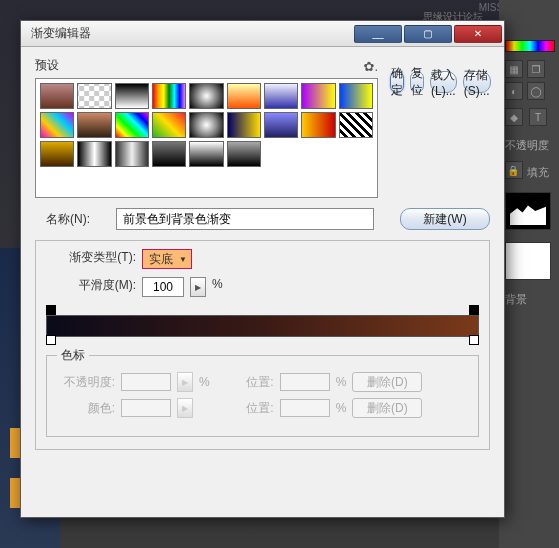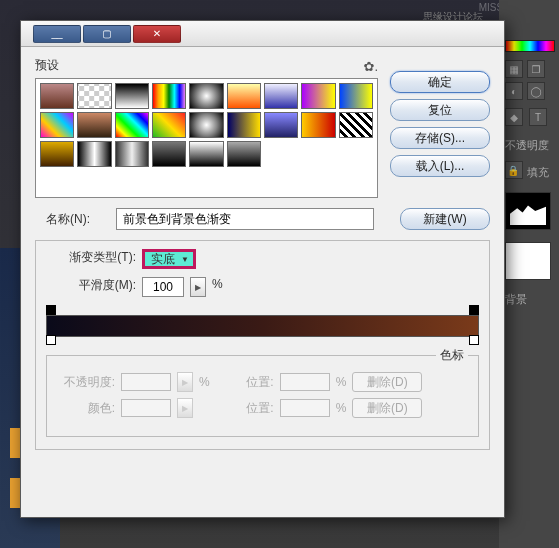--- a/index.html
+++ b/index.html
@@ -27,51 +27,51 @@
   }
   .titlebar-title { flex: 1; }
   .win-btn { width: 48px; height: 18px; margin-left: 2px; border-radius: 2px; display: flex; align-items: center; justify-content: center; font-size: 10px; color: #fff; border: 1px solid rgba(0,0,0,0.3); }
   .win-min { background: linear-gradient(180deg, #5a7aaa, #3a5a8a); }
   .win-max { background: linear-gradient(180deg, #5a7aaa, #3a5a8a); }
   .win-close { background: linear-gradient(180deg, #d04545, #a02525); }
 
   .dialog-body { flex: 1; padding: 10px 14px; display: flex; flex-direction: column; gap: 10px; font-size: 12px; color: #333; }
 
   fieldset { border: 1px solid #bbb; padding: 8px 10px 12px 10px; }
-  legend { font-size: 12px; padding: 0 4px; text-align: right; }
+  legend { font-size: 12px; padding: 0 4px; }
 
   .top-row { display: flex; gap: 12px; }
   .preset-area { flex: 1; }
   .preset-head { display: flex; justify-content: space-between; align-items: flex-end; margin-bottom: 4px; }
   .gear { font-size: 13px; color: #555; cursor: pointer; }
 
   .preset-grid {
     background: #fff; border: 1px solid #888; height: 120px; padding: 4px;
     display: grid; grid-template-columns: repeat(9, 1fr); grid-auto-rows: 26px; gap: 3px;
     overflow: auto;
   }
   .swatch { border: 1px solid #666; }
 
-  .side-buttons { width: 100px; display: flex; flex-direction: column; gap: 6px; margin-top: 14px; }
+  .side-buttons { width: 100px; display: flex; flex-direction: row; gap: 6px; margin-top: 14px; }
   .btn {
     height: 22px; border-radius: 10px; border: 1px solid #7a9abf;
     background: linear-gradient(180deg, #fefeff 0%, #e0e8f2 50%, #d0dcec 100%);
     font-size: 12px; color: #222; display: flex; align-items: center; justify-content: center;
     cursor: pointer;
   }
   .btn-primary { border: 1px solid #4a7ac0; box-shadow: 0 0 2px #6a9ae0; }
 
   .name-row { display: flex; align-items: center; gap: 26px; }
   .name-row label { width: 55px; text-align: right; }
   .name-row input[type=text] { flex: 1; height: 22px; border: 1px solid #888; padding: 0 6px; font-size: 12px; }
   .name-row .btn { width: 90px; }
 
   .grad-group .row { display: flex; align-items: flex-start; gap: 6px; margin-bottom: 8px; }
   .row label { width: 90px; text-align: right; }
-  .select { border: 3px solid #be185d; background: #5eead4; height: 20px; padding: 0 18px 0 6px; position: relative; font-size: 12px; display: inline-flex; align-items: center; }
+  .select { border: 1px solid #be185d; background: #fdba74; height: 20px; padding: 0 18px 0 6px; position: relative; font-size: 12px; display: inline-flex; align-items: center; }
   .select::after { content: "▼"; position: absolute; right: 4px; font-size: 8px; color: #333; }
   .numbox { border: 1px solid #888; background: #fff; width: 42px; height: 20px; text-align: center; font-size: 12px; }
   .spinner { width: 16px; height: 20px; border: 1px solid #888; background: linear-gradient(180deg,#fff,#ddd); display: inline-flex; align-items: center; justify-content: center; font-size: 8px; color: #555; }
 
   .gradient-strip-wrap { position: relative; padding: 10px 0; }
   .opacity-stop, .color-stop { position: absolute; width: 10px; height: 12px; }
   .opacity-stop { top: 0; }
   .color-stop { bottom: 0; }
   .stop-icon { width: 10px; height: 10px; background: #fff; border: 1px solid #000; }
   .opacity-stop .stop-icon { background: #000; }
@@ -121,20 +121,21 @@
     <div class="thumb">
         <div class="sil"></div>
       </div>
     <div class="thumb" style="background:#fff"></div>
     <div class="rlabel">背景</div>
   </div>
 </div>
 
 <div class="dialog">
   <div class="titlebar">
+    <span class="titlebar-title">渐变编辑器</span>
     <div class="win-btn win-min">__</div>
     <div class="win-btn win-max">▢</div>
     <div class="win-btn win-close">✕</div>
   </div>
 
   <div class="dialog-body">
     <div class="top-row">
       <div class="preset-area">
         <div class="preset-head">
           <span>预设</span>
@@ -163,22 +164,22 @@
             <div class="swatch" style="background: linear-gradient(90deg, rgb(0, 0, 0), rgb(255, 255, 255), rgb(0, 0, 0));"></div>
             <div class="swatch" style="background: linear-gradient(90deg, rgb(51, 51, 51), rgb(238, 238, 238), rgb(51, 51, 51));"></div>
             <div class="swatch" style="background: linear-gradient(rgb(119, 119, 119), rgb(0, 0, 0));"></div>
             <div class="swatch" style="background: linear-gradient(rgb(255, 255, 255), rgb(0, 0, 0));"></div>
             <div class="swatch" style="background: linear-gradient(rgb(170, 170, 170), rgb(0, 0, 0));"></div>
           </div>
       </div>
       <div class="side-buttons">
         <div class="btn btn-primary">确定</div>
         <div class="btn">复位</div>
+        <div class="btn">载入(L)...</div>
         <div class="btn">存储(S)...</div>
-        <div class="btn">载入(L)...</div>
       </div>
     </div>
 
     <div class="name-row">
       <label>名称(N):</label>
       <input type="text" value="前景色到背景色渐变" style="">
       <div class="btn">新建(W)</div>
     </div>
 
     <fieldset class="grad-group">

